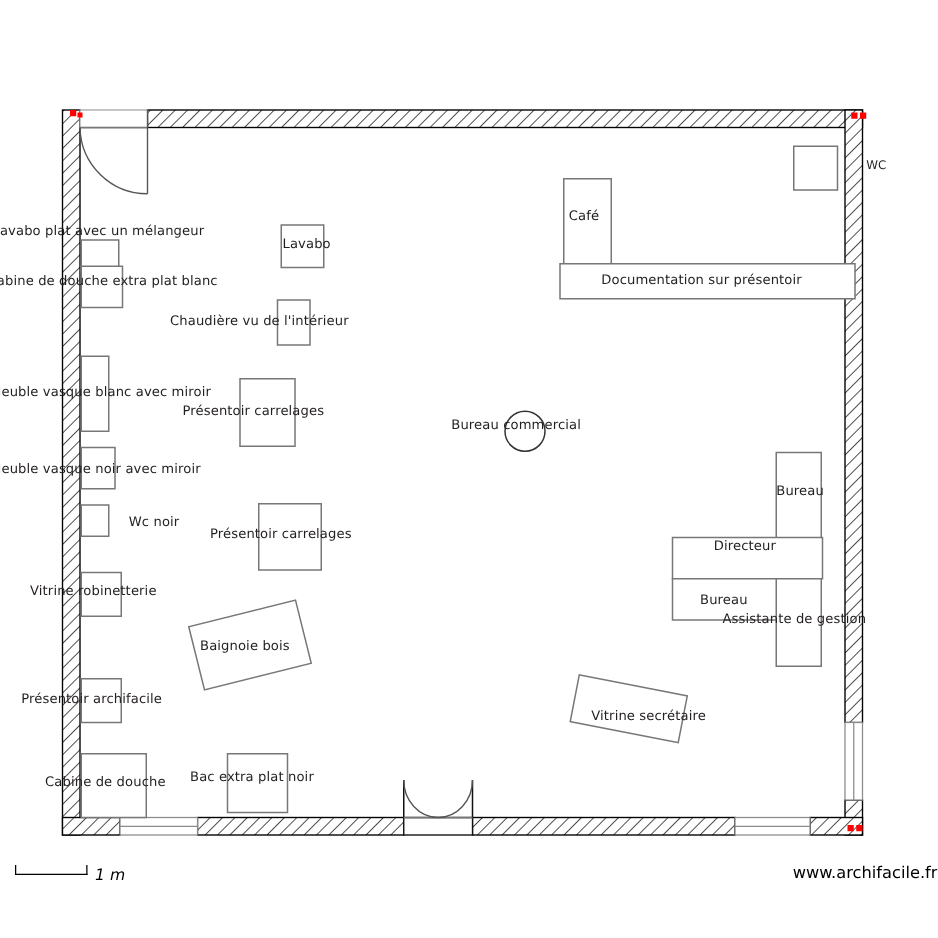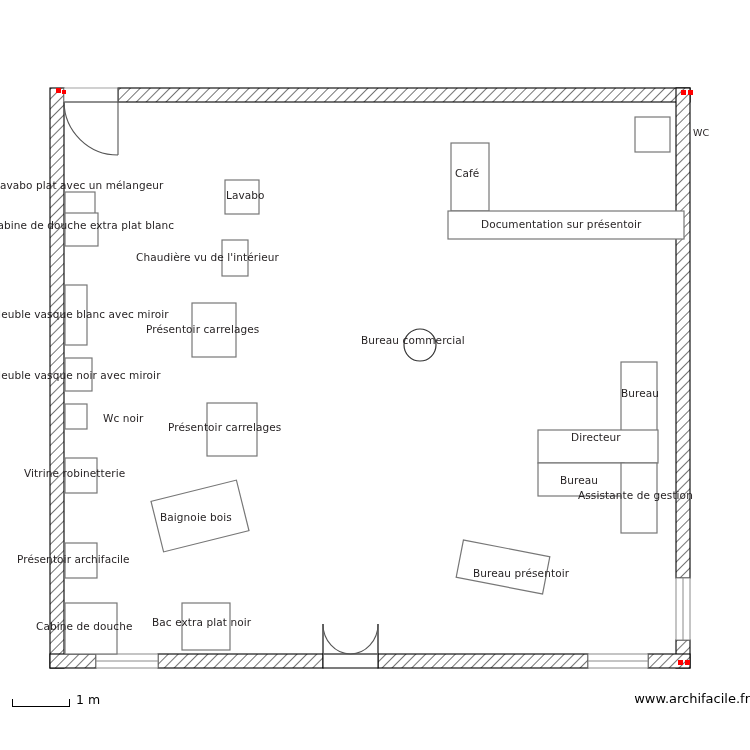--- a/index.html
+++ b/index.html
@@ -38,22 +38,23 @@
     letter-spacing: 0.1px;
   }
   .lbl-sm {
     font-size: 9.5px;
   }
   #scale-wrap {
     position: absolute;
     left: 12px;
     top: 692px;
     display: flex;
-    align-items: flex-end;
+    align-items: flex-start;
     gap: 6px;
+    font-style: italic;
   }
   #scale-bar {
     width: 58px;
     height: 8px;
     border-left: 1.3px solid #000;
     border-right: 1.3px solid #000;
     border-bottom: 1.3px solid #000;
     box-sizing: border-box;
   }
   #scale-label {
@@ -184,21 +185,21 @@
       <div class="lbl" style="left: 24px; top: 468px;">Vitrine robinetterie</div>
       <div class="lbl" style="left: 17px; top: 554px;">Présentoir archifacile</div>
       <div class="lbl" style="left: 36px; top: 621px;">Cabine de douche</div>
       <div class="lbl" style="left: 226px; top: 190px;">Lavabo</div>
       <div class="lbl" style="left: 136px; top: 252px;">Chaudière vu de l'intérieur</div>
       <div class="lbl" style="left: 146px; top: 324px;">Présentoir carrelages</div>
       <div class="lbl" style="left: 168px; top: 422px;">Présentoir carrelages</div>
       <div class="lbl" style="left: 160px; top: 512px;">Baignoie bois</div>
       <div class="lbl" style="left: 152px; top: 617px;">Bac extra plat noir</div>
       <div class="lbl" style="left: 361px; top: 335px; text-align: right;">Bureau commercial</div>
-      <div class="lbl" style="left: 473px; top: 568px;">Bureau présentoir</div>
+      <div class="lbl" style="left: 473px; top: 568px;">Vitrine secrétaire</div>
       <div class="lbl" style="left: 455px; top: 168px;">Café</div>
       <div class="lbl" style="left: 481px; top: 219px;">Documentation sur présentoir</div>
       <div class="lbl lbl-sm" style="left: 645px; top: 128px; margin-left: 48px;">WC</div>
       <div class="lbl" style="left: 621px; top: 388px;">Bureau</div>
       <div class="lbl" style="left: 571px; top: 432px; text-align: center;">Directeur</div>
       <div class="lbl" style="left: 560px; top: 475px;">Bureau</div>
       <div class="lbl" style="left: 578px; top: 490px;">Assistante de gestion</div>
     </div>
 
   <div id="scale-wrap">

